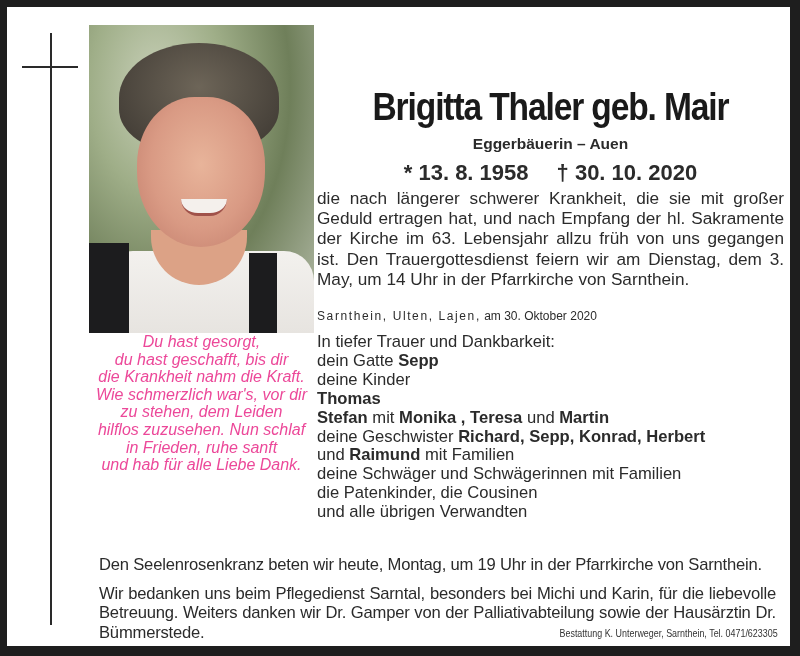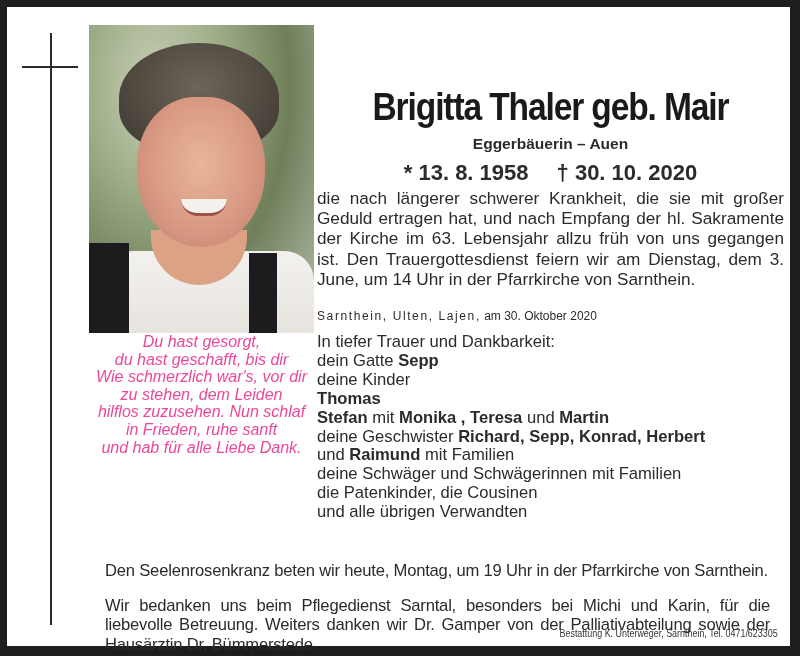--- a/index.html
+++ b/index.html
@@ -21,21 +21,21 @@
   .name { position: absolute; left: 310px; top: 78px; width: 467px; text-align: center; font-size: 39px; font-weight: bold; letter-spacing: -1.3px; color: #1a1a1a; transform: scaleX(0.86); transform-origin: center; }
   .subtitle { position: absolute; left: 310px; top: 128px; width: 467px; text-align: center; font-weight: bold; font-size: 15.5px; color: #2b2b2b; }
   .dates { position: absolute; left: 310px; top: 153px; width: 467px; text-align: center; font-weight: bold; font-size: 22px; color: #2b2b2b; }
   .dates span + span { margin-left: 28px; }
   .body { position: absolute; left: 310px; top: 181px; width: 467px; font-size: 17.2px; line-height: 20.2px; color: #2b2b2b; text-align: justify; text-align-last: left; }
   .place { position: absolute; left: 310px; top: 302px; width: 467px; font-size: 12px; color: #2b2b2b; }
   .place .spaced { letter-spacing: 1.6px; }
   .mourners { position: absolute; left: 310px; top: 326px; width: 470px; font-size: 16.6px; line-height: 18.9px; color: #2b2b2b; }
   .mourners b { font-weight: bold; }
   .footer { position: absolute; left: 82px; top: 538px; width: 697px; font-size: 16.6px; line-height: 19.2px; color: #2b2b2b; text-align: justify; letter-spacing: -0.2px; }
-  .footer p { margin: 16px; }
+  .footer p { margin: 10px; }
   .undertaker { position: absolute; right: 12px; top: 620px; font-size: 10.5px; color: #333; transform: scaleX(0.85); transform-origin: right; }
 </style>
 </head>
 <body>
 
 <div class="sheet">
   <div class="cross-v"></div>
   <div class="cross-h"></div>
 
   <div class="photo">
@@ -44,33 +44,34 @@
     <div class="vest-r"></div>
     <div class="neck"></div>
     <div class="hair"></div>
     <div class="face"></div>
     <div class="smile"></div>
   </div>
 
   <div class="poem">
     <div>Du hast gesorgt,</div>
     <div>du hast geschafft, bis dir</div>
+    <div>die Krankheit nahm die Kraft.</div>
     <div>Wie schmerzlich war's, vor dir</div>
     <div>zu stehen, dem Leiden</div>
     <div>hilflos zuzusehen. Nun schlaf</div>
     <div>in Frieden, ruhe sanft</div>
     <div>und hab für alle Liebe Dank.</div>
   </div>
 
   <div class="name">Brigitta Thaler geb. Mair</div>
   <div class="subtitle">Eggerbäuerin – Auen</div>
   <div class="dates">
     <span>* 13. 8. 1958</span><span>† 30. 10. 2020</span>
   </div>
-  <div class="body">die nach längerer schwerer Krankheit, die sie mit großer Geduld ertragen hat, und nach Empfang der hl. Sakramente der Kirche im 63. Lebensjahr allzu früh von uns gegangen ist. Den Trauergottesdienst feiern wir am Dienstag, dem 3. June, um 14 Uhr in der Pfarrkirche von Sarnthein.</div>
+  <div class="body">die nach längerer schwerer Krankheit, die sie mit großer Geduld ertragen hat, und nach Empfang der hl. Sakramente der Kirche im 63. Lebensjahr allzu früh von uns gegangen ist. Den Trauergottesdienst feiern wir am Dienstag, dem 3. May, um 14 Uhr in der Pfarrkirche von Sarnthein.</div>
   <div class="place">
     <span class="spaced">Sarnthein, Ulten, Lajen,</span><span> am 30. Oktober 2020</span>
   </div>
 
   <div class="mourners">
     <div>In tiefer Trauer und Dankbarkeit:</div>
     <div><span>dein Gatte </span><b>Sepp</b></div>
     <div>deine Kinder</div>
     <div><b>Thomas</b></div>
     <div><b>Stefan</b><span> mit </span><b>Monika , Teresa</b><span> und </span><b>Martin</b></div>

